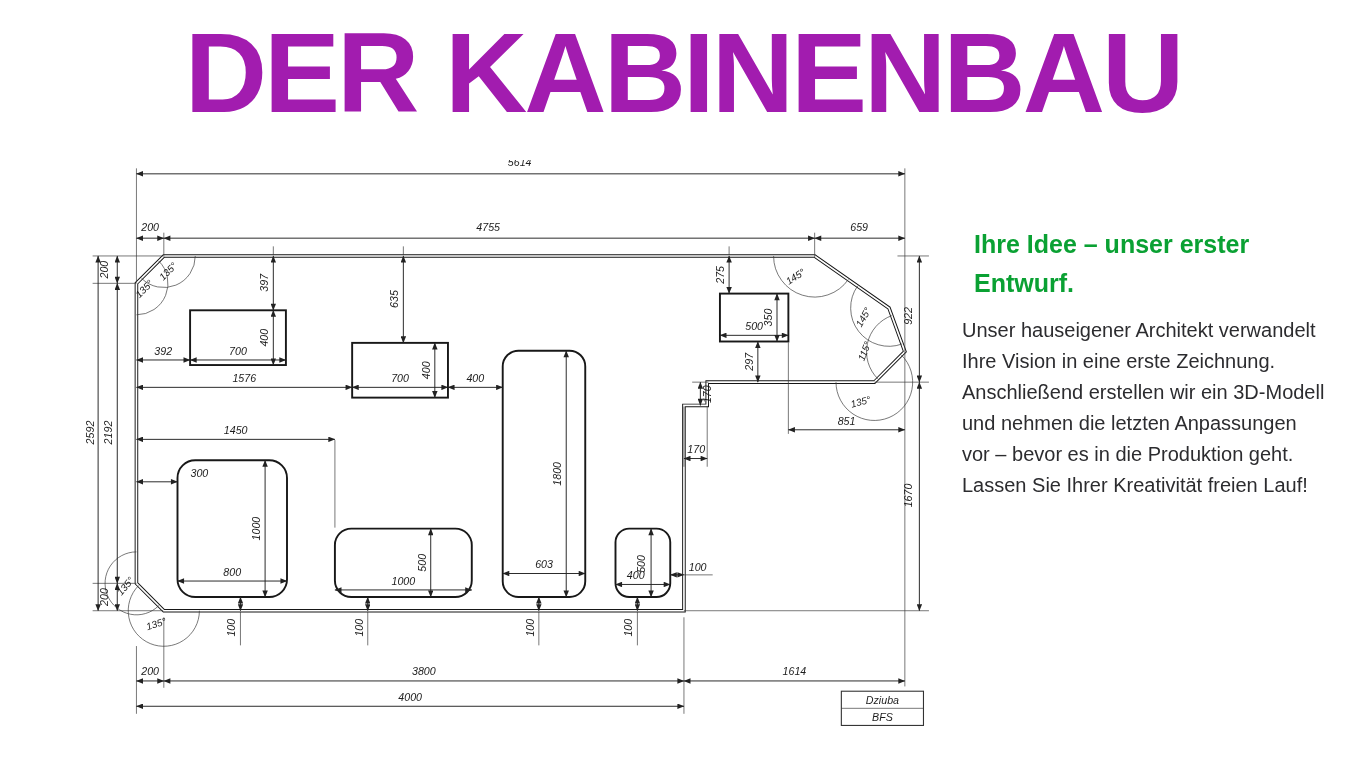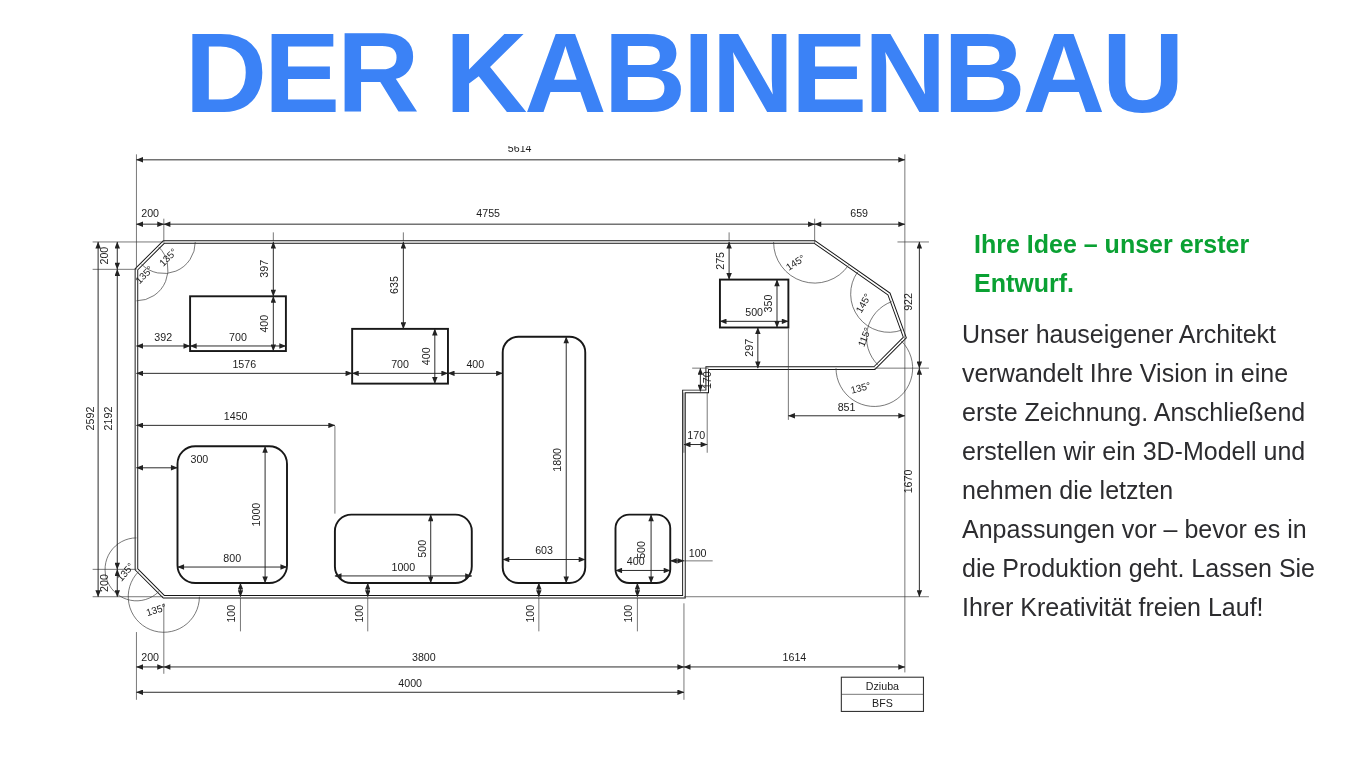--- a/index.html
+++ b/index.html
@@ -1,24 +1,24 @@
 <!DOCTYPE html>
 <html><head>
 <meta charset="utf-8">
 <style>
   html,body{margin:0;padding:0;background:#ffffff;}
   .page{position:relative;width:1366px;height:768px;background:#fff;overflow:hidden;
         font-family:"Liberation Sans",sans-serif;}
   .main-title{position:absolute;top:16px;left:0;right:0;margin:0;text-align:center;
-        font-weight:bold;font-size:114px;line-height:1;letter-spacing:-3px;color:#3b82f6;
+        font-weight:bold;font-size:114px;line-height:1;letter-spacing:-3px;color:#a21caf;
         font-family:"Liberation Sans",sans-serif;}
   .side-panel{position:absolute;left:962px;top:213px;width:368px;}
   .side-heading{margin:12px;font-weight:bold;font-size:25px;line-height:1.55;color:#0aa133;}
-  .side-body{margin:0;font-size:25px;line-height:1.56;color:#2c2c2f;}
-  .drawing-wrap{position:absolute;left:68px;top:146px;width:876px;height:582px;}
+  .side-body{margin:0;font-size:20px;line-height:1.56;color:#2c2c2f;}
+  .drawing-wrap{position:absolute;left:68px;top:160px;width:876px;height:582px;font-style:italic;}
   svg{display:block;}
   .wall-outer{fill:none;stroke:#161616;stroke-width:26;}
   .wall-inner{fill:none;stroke:#ffffff;stroke-width:12;}
   .shape{fill:none;stroke:#181818;stroke-width:14;}
   .dim{stroke:#222;stroke-width:7;marker-start:url(#ah);marker-end:url(#ah);}
   .ext{stroke:#3a3a3a;stroke-width:5;fill:none;}
   .dt{font-family:"Liberation Sans",sans-serif;font-size:78px;fill:#1c1c1c;text-anchor:middle;}
   .ang{font-size:72px;}
   .tb{fill:#ffffff;stroke:#333;stroke-width:8;}
 </style>

